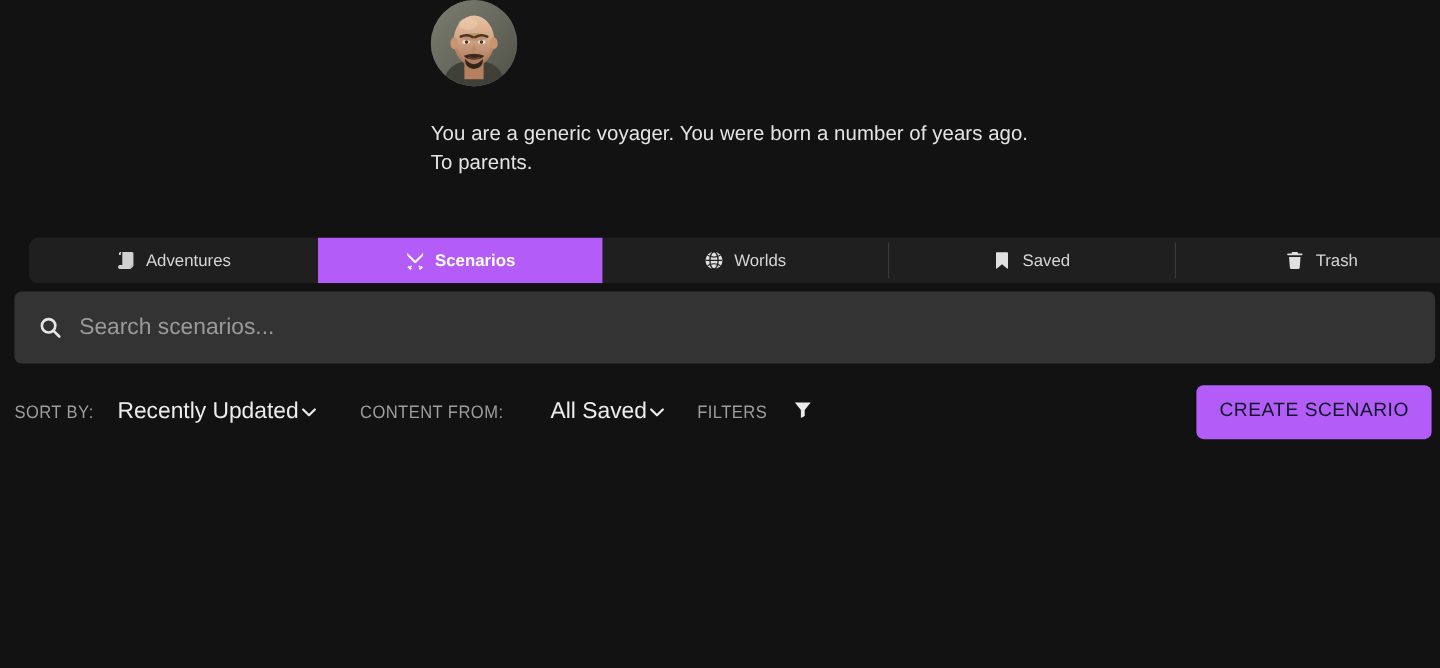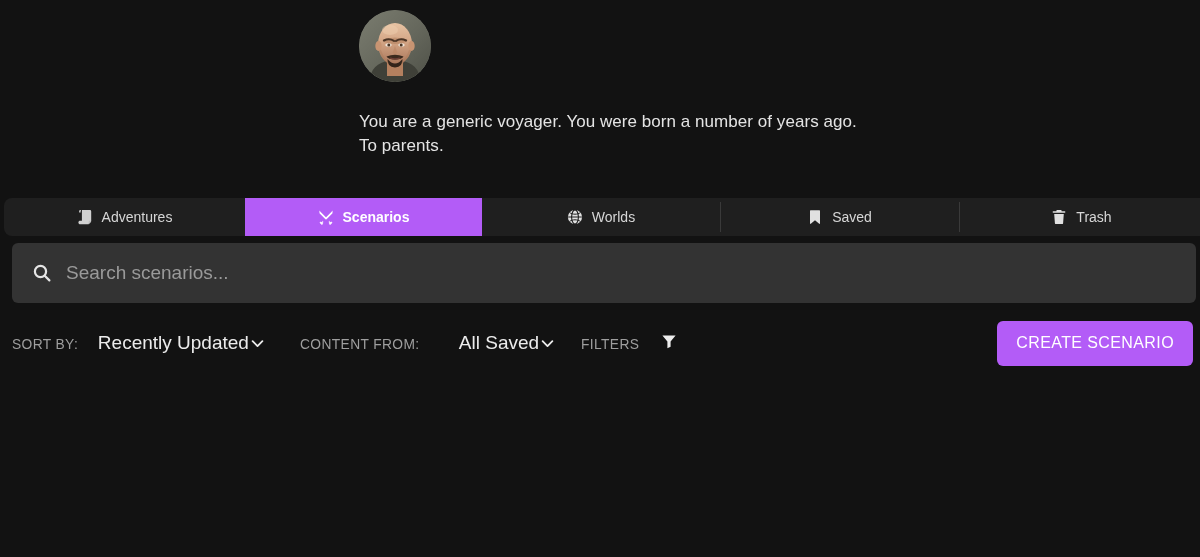--- a/index.html
+++ b/index.html
@@ -13,21 +13,20 @@
 
   body {
     background: #121212;
     font-family: "Liberation Sans", sans-serif;
     color: #e8e8e8;
     -webkit-font-smoothing: antialiased;
   }
 
   
   .profile {
-    padding-top: 10px;
     padding-left: 359px;
   }
   .avatar {
     width: 72px;
     height: 72px;
     border-radius: 50%;
     overflow: hidden;
     position: relative;
     background: #6b6d63;
   }
@@ -39,21 +38,21 @@
     font-size: 17px;
     line-height: 24px;
     color: #e4e4e4;
     letter-spacing: 0.05px;
   }
 
   
   .tabbar {
     position: absolute;
     top: 198px;
-    left: 4px;
+    left: 24px;
     right: 0;
     height: 38px;
     background: #1f1f1f;
     border-radius: 8px 0 0 8px;
     display: flex;
     overflow: hidden;
   }
   .tab {
     flex: 0 0 auto;
     height: 38px;
@@ -169,21 +168,21 @@
     cursor: pointer;
     user-select: none;
   }
   .filters-ctl .lbl { color: #9e9e9e; }
 
   .spacer { flex: 1; }
 
   .create-btn {
     margin-right: 7px;
     background: #b35cf7;
-    color: #ffffff;
+    color: #0f172a;
     border: none;
     border-radius: 6px;
     height: 45px;
     padding: 0 19px;
     font-family: "Liberation Sans", sans-serif;
     font-size: 16px;
     letter-spacing: 0.4px;
     cursor: pointer;
     white-space: nowrap;
   }

